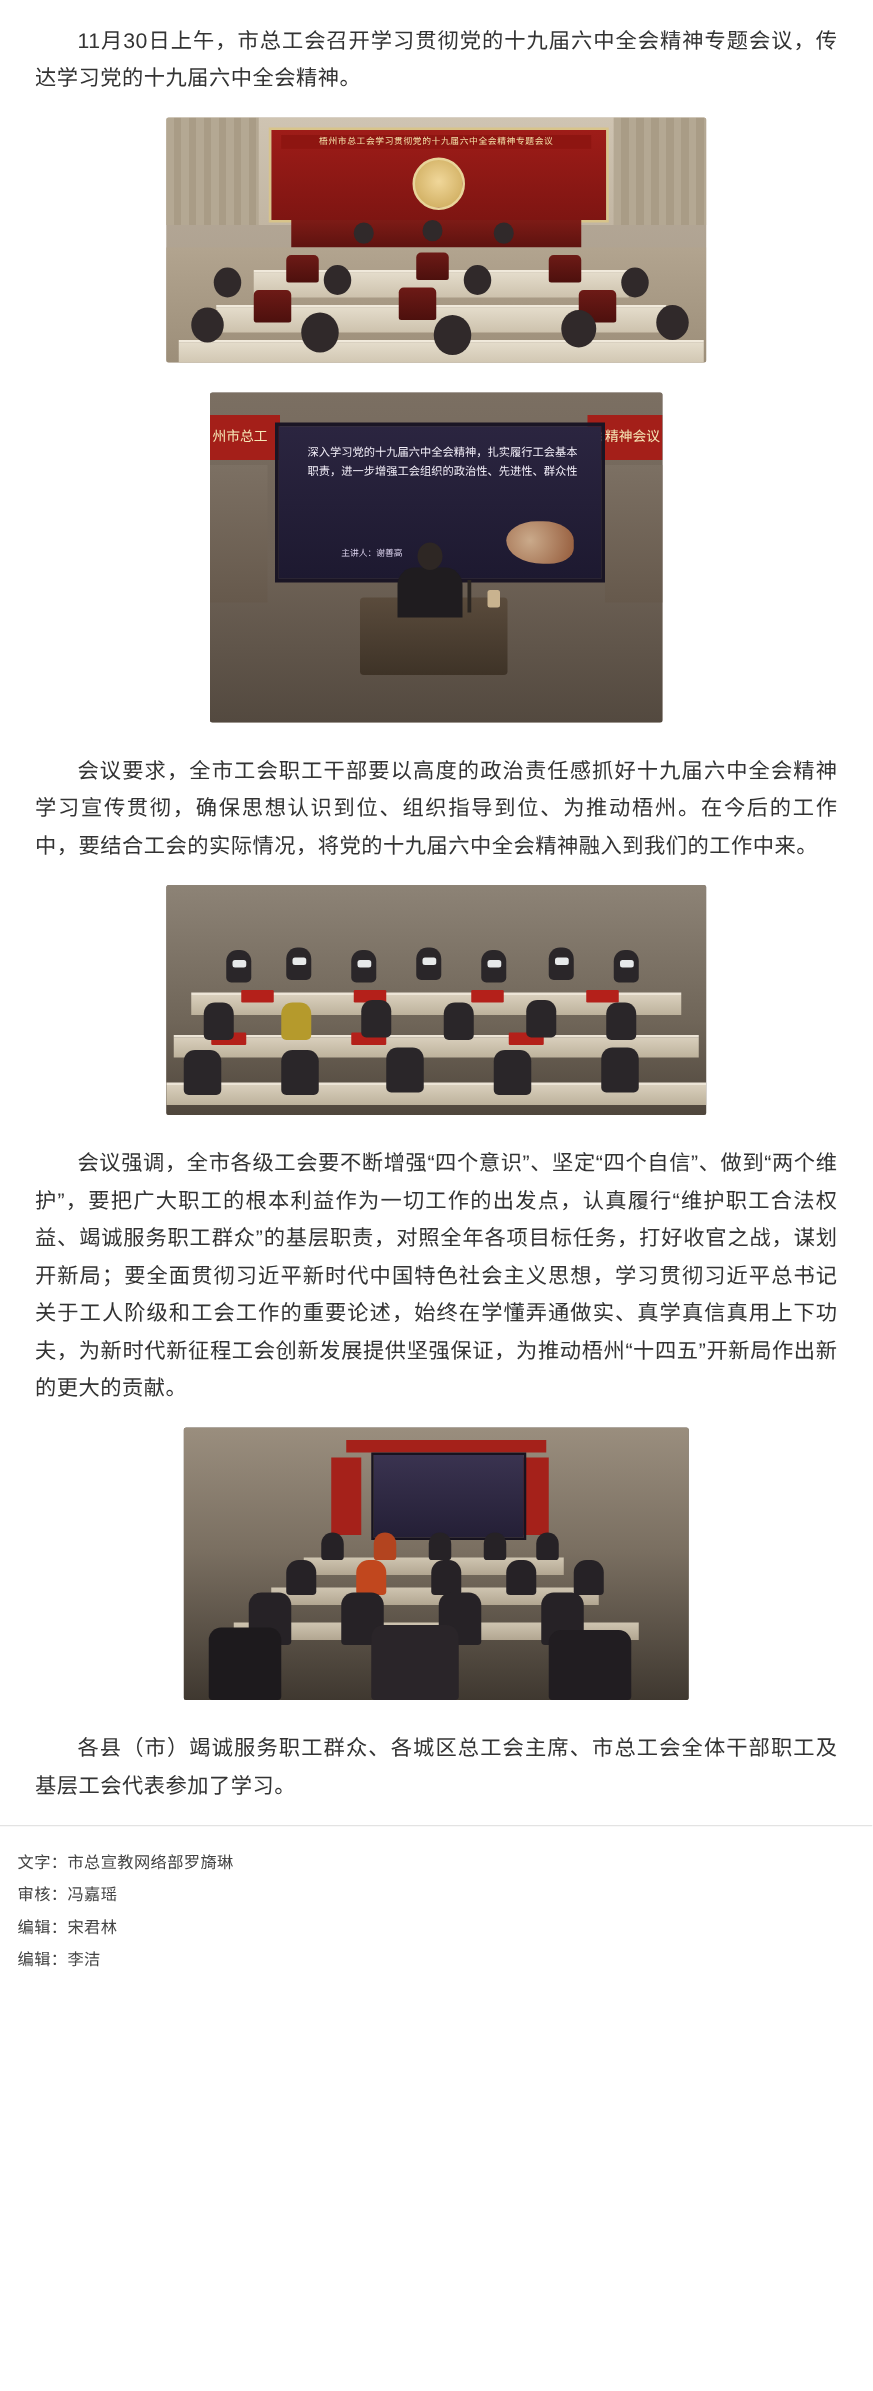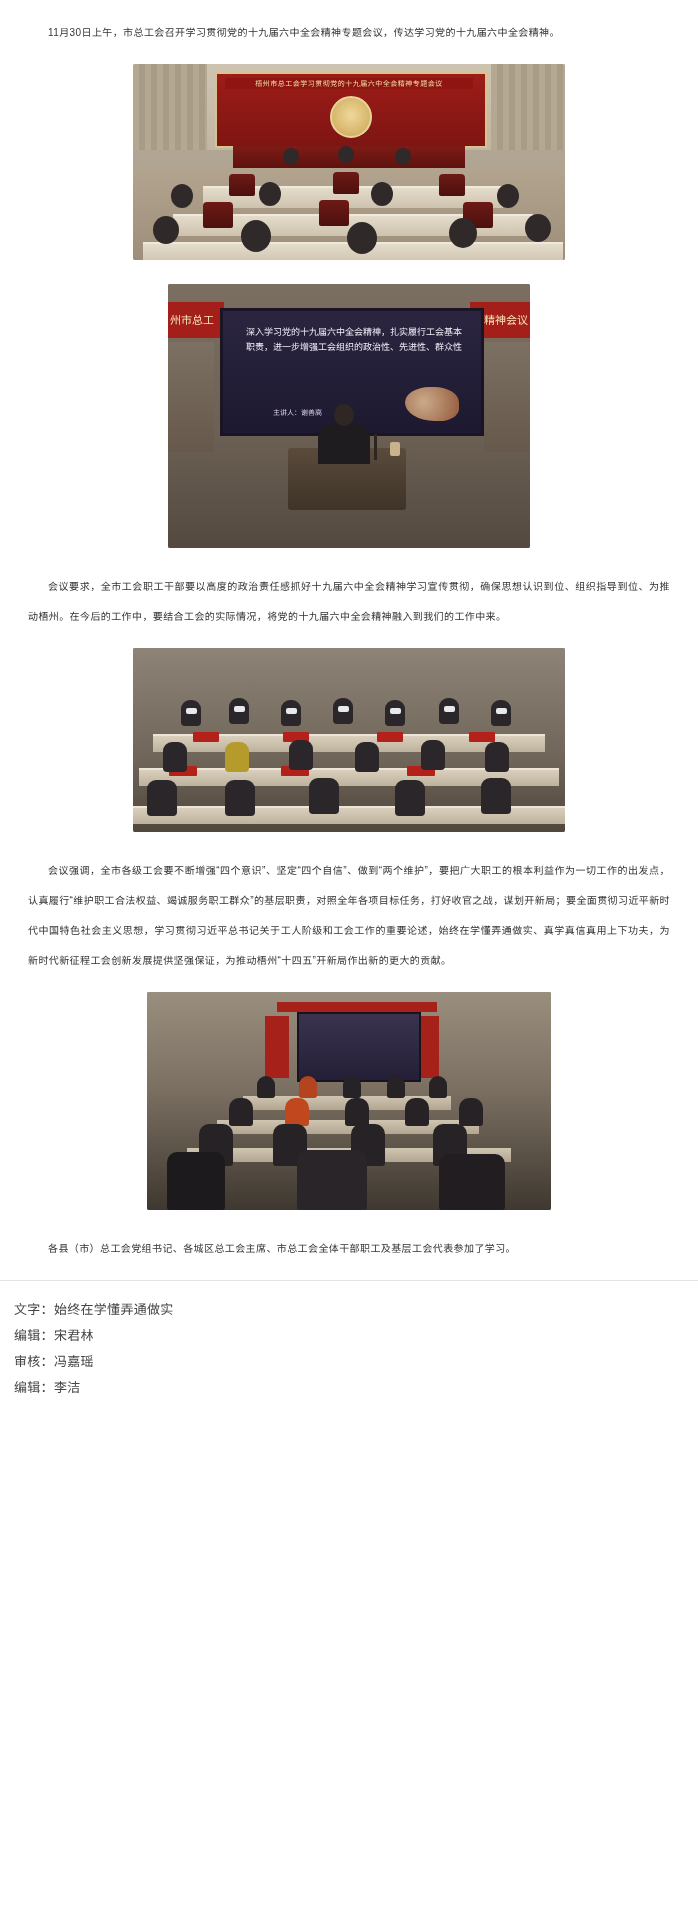--- a/index.html
+++ b/index.html
@@ -18,21 +18,21 @@
     box-sizing: border-box;
     background: #ffffff;
     padding: 18px 0 0 0;
     position: relative;
   }
   .article {
     padding: 0 28px 0 28px;
   }
   p.para {
     margin: 0 0 16px 0;
-    font-size: 10px;
+    font-size: 17px;
     line-height: 30px;
     letter-spacing: 0.4px;
     color: #333333;
     text-align: justify;
     text-indent: 2em;
   }
   .figure {
     margin: 0 0 24px 0;
     display: flex;
     justify-content: center;
@@ -338,24 +338,24 @@
         <div class="pp" style="left:126px; top:132px; width:34px; height:42px;"></div>
         <div class="pp" style="left:204px; top:132px; width:34px; height:42px;"></div>
         <div class="pp" style="left:286px; top:132px; width:34px; height:42px;"></div>
 
         <div class="pp" style="left:20px; top:160px; width:58px; height:58px; background:#1d1a1d;"></div>
         <div class="pp" style="left:150px; top:158px; width:70px; height:60px; background:#2a2529;"></div>
         <div class="pp" style="left:292px; top:162px; width:66px; height:56px; background:#211d21;"></div>
       </div>
     </div>
 
-    <p class="para">各县（市）总工会党组书记、各城区总工会主席、市总工会全体干部职工及基层工会代表参加了学习。</p>
+    <p class="para">各县（市）竭诚服务职工群众、各城区总工会主席、市总工会全体干部职工及基层工会代表参加了学习。</p>
 
   </div>
 
   <div class="credits">
-    <div class="line">文字：始终在学懂弄通做实</div>
+    <div class="line">文字：市总宣教网络部罗旖琳</div>
+    <div class="line">审核：冯嘉瑶</div>
     <div class="line">编辑：宋君林</div>
-    <div class="line">审核：冯嘉瑶</div>
     <div class="line">编辑：李洁</div>
   </div>
 
 </div>
 
 </body></html>

